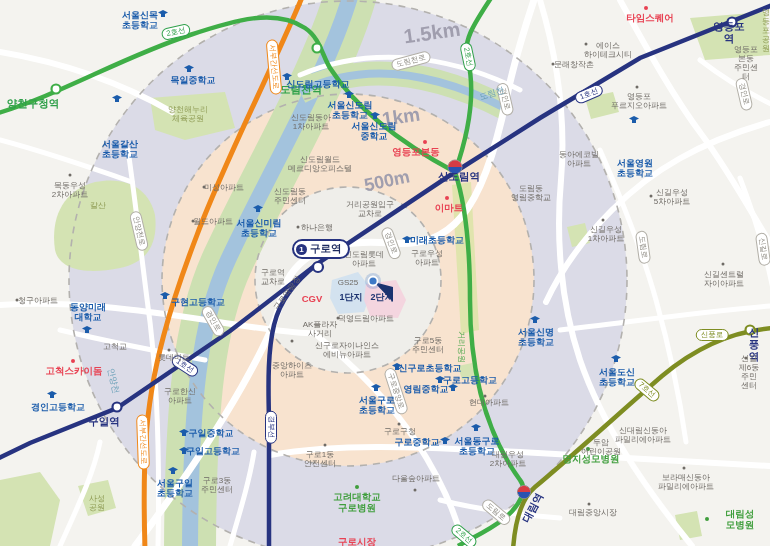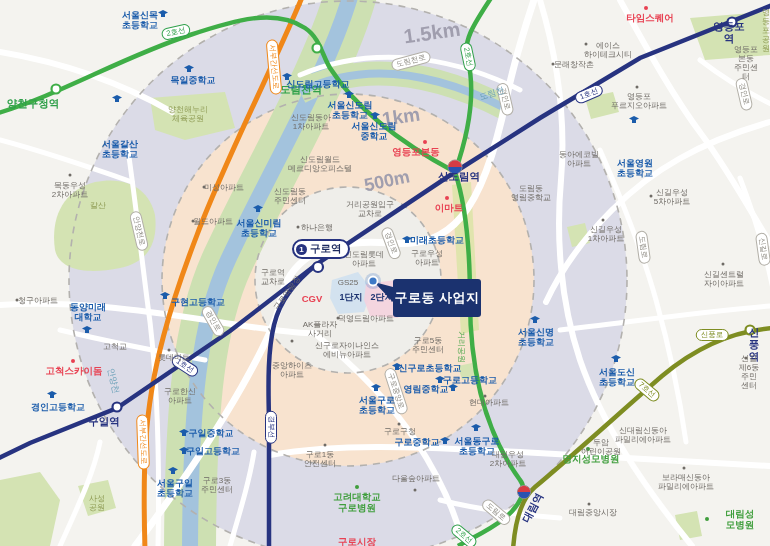--- a/index.html
+++ b/index.html
@@ -348,14 +348,13 @@
       <span class="ic dot" style="left: 637px; top: 87px;"></span>
       <div class="lb unit" style="left: 351px; top: 297px; transform: translate(-50%, -50%);">1단지</div>
       <div class="lb unit" style="left: 382px; top: 297px; transform: translate(-50%, -50%);">2단지</div>
     </div>
 
   <div id="guro-badge">
     <span class="num">1</span>
     <span class="nm">구로역</span>
   </div>
 
-  <div id="project-box">구로동 사업지</div>
 </div>
 
 </body></html>

